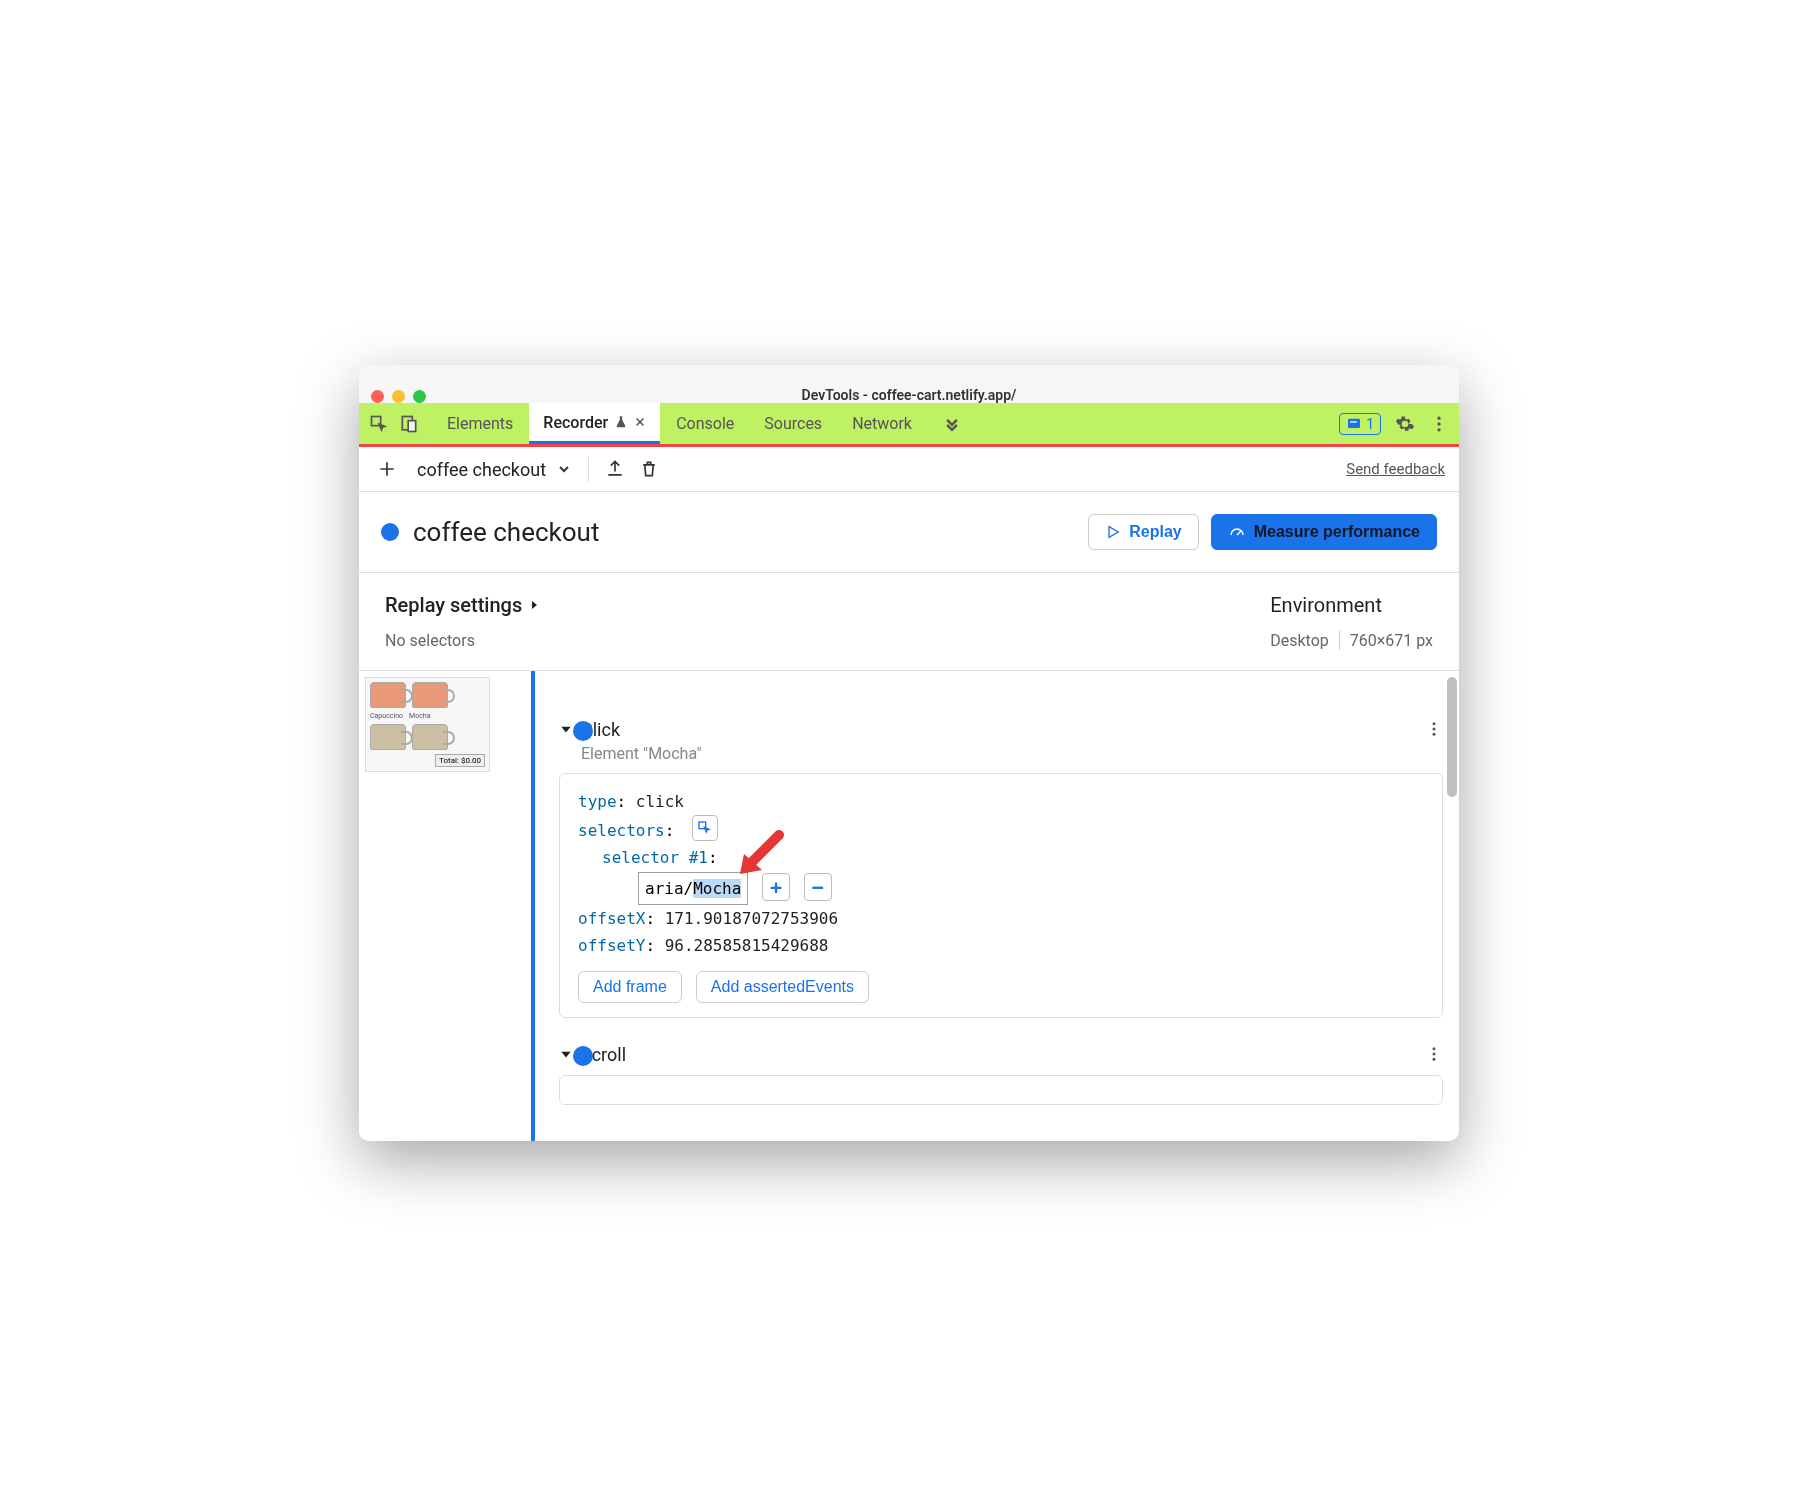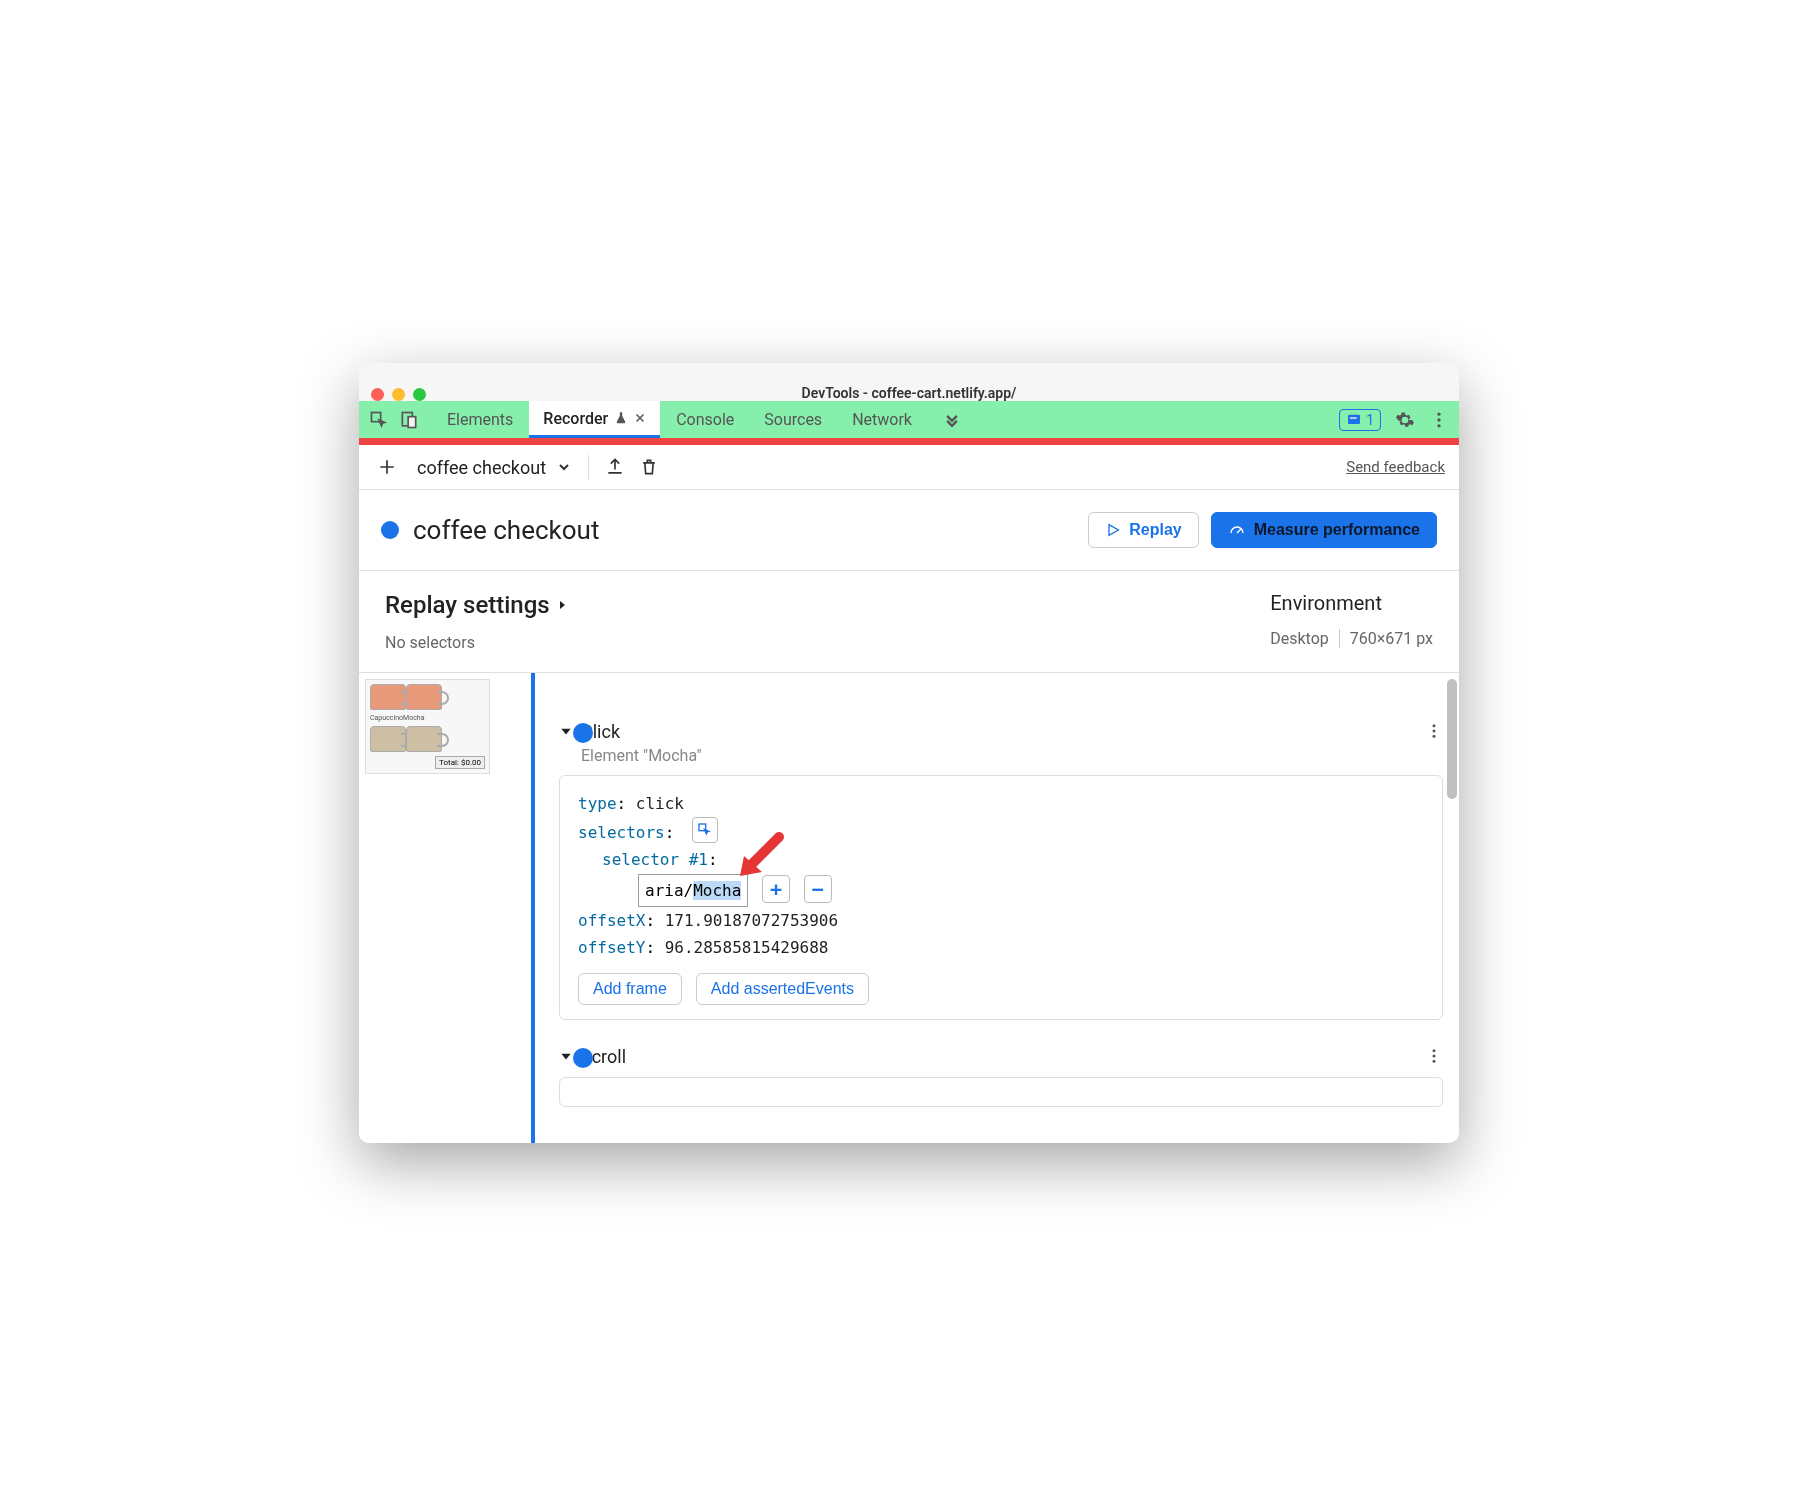--- a/index.html
+++ b/index.html
@@ -37,22 +37,22 @@
   .title {
     position: absolute; left:0; right:0;
     text-align: center;
     font-size: 14px; font-weight: 600;
     color:#333;
     pointer-events:none;
   }
   
   .tabsbar {
     display:flex; align-items:center;
-    border-bottom:7px solid #ef4444;
-    background:#86efac;
+    border-bottom:3px solid #ef4444;
+    background:#bef264;
     padding: 0 10px;
     height: 44px;
     justify-content: flex-end;
   }
   .tabsbar .devicons { display:flex; gap:10px; margin-right:14px; }
   .icon { display:inline-flex; align-items:center; justify-content:center; }
   .tabs { display:flex; align-items:stretch; height:100%; gap:2px; }
   .tab {
     padding: 0 14px;
     display:flex; align-items:center; gap:6px;
@@ -119,21 +119,21 @@
   }
   .btn.primary {
     background:#1a73e8; color:#0f172a; border-color:#1a73e8;
   }
   
   .settings-row {
     display:flex; padding:20px 26px;
     border-bottom:1px solid #e0e0e0;
     gap:40px;
   }
-  .settings-left h2 { font-size:24px; font-weight:500; color:#222; display:flex; align-items:center; gap:6px;}
+  .settings-left h2 { font-size:20px; font-weight:500; color:#222; display:flex; align-items:center; gap:6px;}
   .settings-left p { font-size:16px; color:#666; margin-top:14px;}
   .settings-right { margin-left:auto; text-align:left;}
   .settings-right h2 { font-size:20px; font-weight:400; color:#222;}
   .settings-right p { font-size:16px; color:#666; margin-top:14px;}
   .pxsep { border-left:1px solid #ccc; padding-left:10px; margin-left:6px;}
   
   .timeline-area {
     display:flex;
     height:470px;
     overflow:hidden;
@@ -145,21 +145,21 @@
     display:flex; flex-direction:column; gap:6px;
     background:#fff;
   }
   .thumb {
     width:125px;
     border:1px solid #ddd;
     background:#f7f7f7;
     display:flex; flex-direction:column; gap:4px;
     padding:4px;
   }
-  .thumb .row { display:flex; }
+  .thumb .row { display:flex; gap:6px; }
   .cup {
     width:36px; height:26px;
     background:#e8997a;
     border:1px solid #aaa;
     border-radius:4px 4px 2px 2px;
     position:relative;
   }
   .cup.tall { background:#cdbfa3; }
   .cup::after {
     content:""; position:absolute; right:-8px; top:6px;

